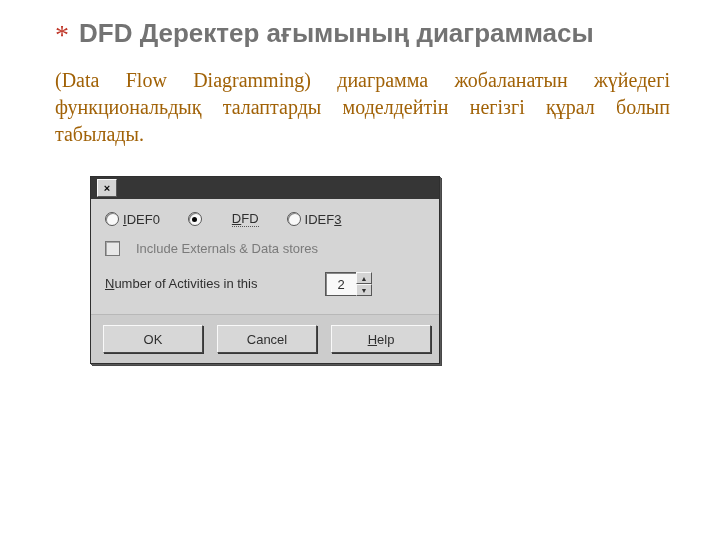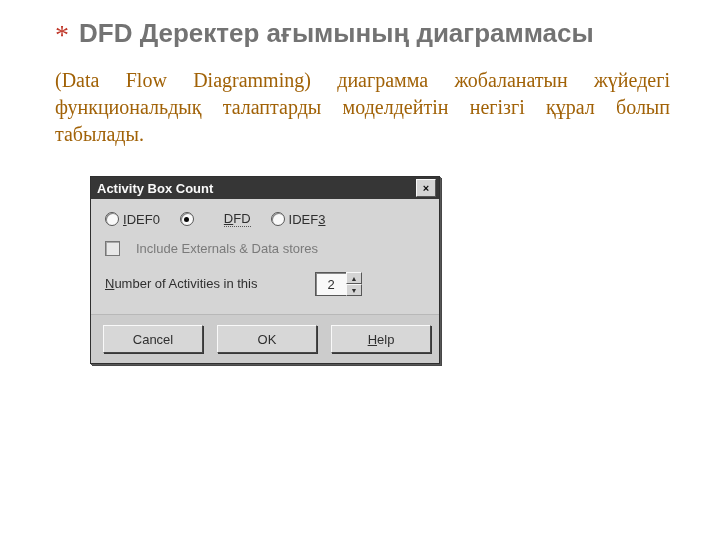--- a/index.html
+++ b/index.html
@@ -73,21 +73,21 @@
     font-size: 11px; line-height: 1; color: #000;
     font-family: Arial, sans-serif;
     font-weight: 700;
   }
   .dialog-body {
     background: #d9d9d9;
     padding: 12px 14px 12px 14px;
   }
   .radio-row {
     display: flex;
-    gap: 20px;
+    gap: 28px;
     align-items: center;
     margin-bottom: 14px;
   }
   .radio {
     display: flex; align-items: center; gap: 4px;
   }
   .radio-circle {
     width: 12px; height: 12px; border-radius: 50%;
     background: #fff;
     border: 1px solid #555;
@@ -104,21 +104,21 @@
     display: flex; align-items: center; gap: 16px;
     margin-bottom: 16px;
     color: #7a7a7a;
   }
   .check-box {
     width: 13px; height: 13px; background: #eee;
     border: 1px solid #777;
     box-shadow: inset 1px 1px 0 #aaa;
   }
   .num-row {
-    display: flex; align-items: center; 
+    display: flex; align-items: center; gap: 10px;
     margin-bottom: 18px;
   }
   .num-label {
     width: 210px;
     line-height: 1.25;
   }
   .spinner {
     display: flex; align-items: stretch;
     height: 24px;
   }
@@ -169,21 +169,20 @@
 
   <div class="heading-row">
     <span class="asterisk">*</span>
     <span class="heading">DFD Деректер ағымының диаграммасы</span>
   </div>
 
   <div class="body-text">(Data Flow Diagramming) диаграмма жобаланатын жүйедегі функциональдық талаптарды моделдейтін негізгі құрал болып табылады.</div>
 
   <div class="dialog">
     <div class="titlebar">
-      <span class="titlebar-text">Activity Box Count</span>
       <span class="close-btn">×</span>
     </div>
 
     <div class="dialog-body">
 
       <div class="radio-row">
         <label class="radio">
           <span class="radio-circle"></span>
           <span class="opt-label"><span class="mnemonic">I</span><span>DEF0</span></span>
         </label>
@@ -209,22 +208,22 @@
         <div class="spinner">
           <div class="spinner-input">2</div>
           <div class="spinner-btns">
             <div class="spin">▲</div>
             <div class="spin">▼</div>
           </div>
         </div>
       </div>
 
       <div class="btn-row">
+        <div class="win-btn">OK</div>
         <div class="win-btn">Cancel</div>
-        <div class="win-btn">OK</div>
         <div class="win-btn">
             <span style="text-decoration:underline">H</span>
             <span>elp</span>
           </div>
       </div>
 
     </div>
   </div>
 
 </div>

